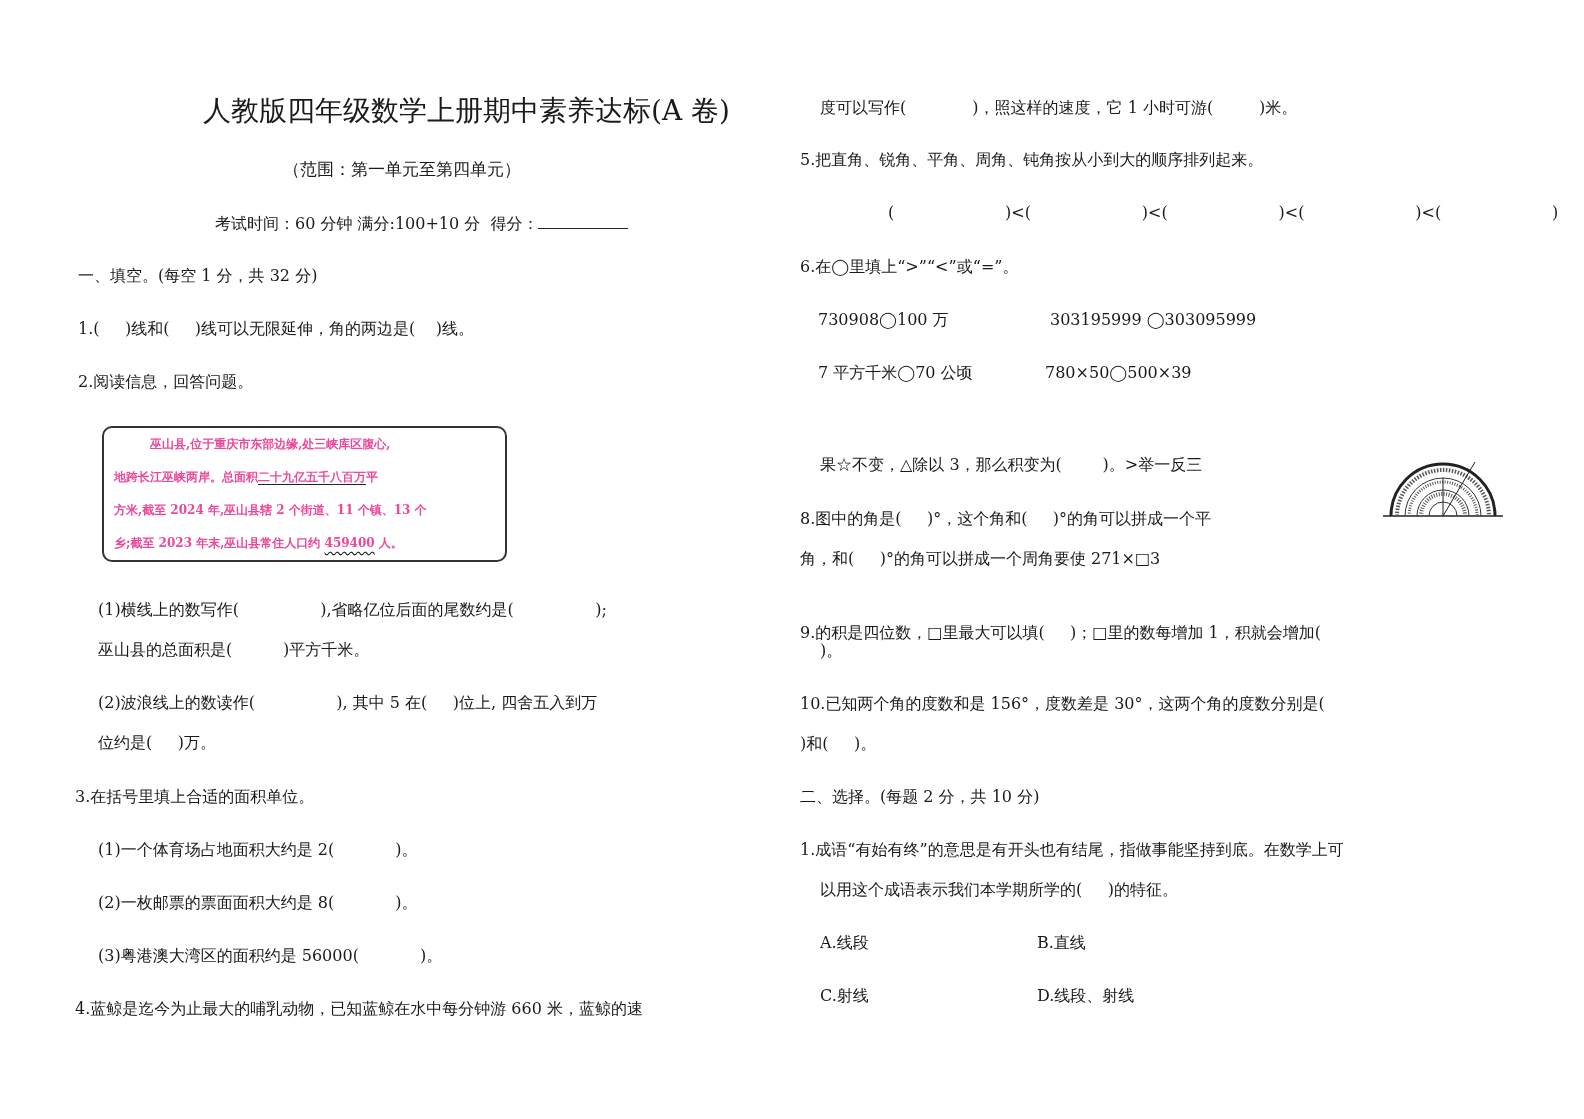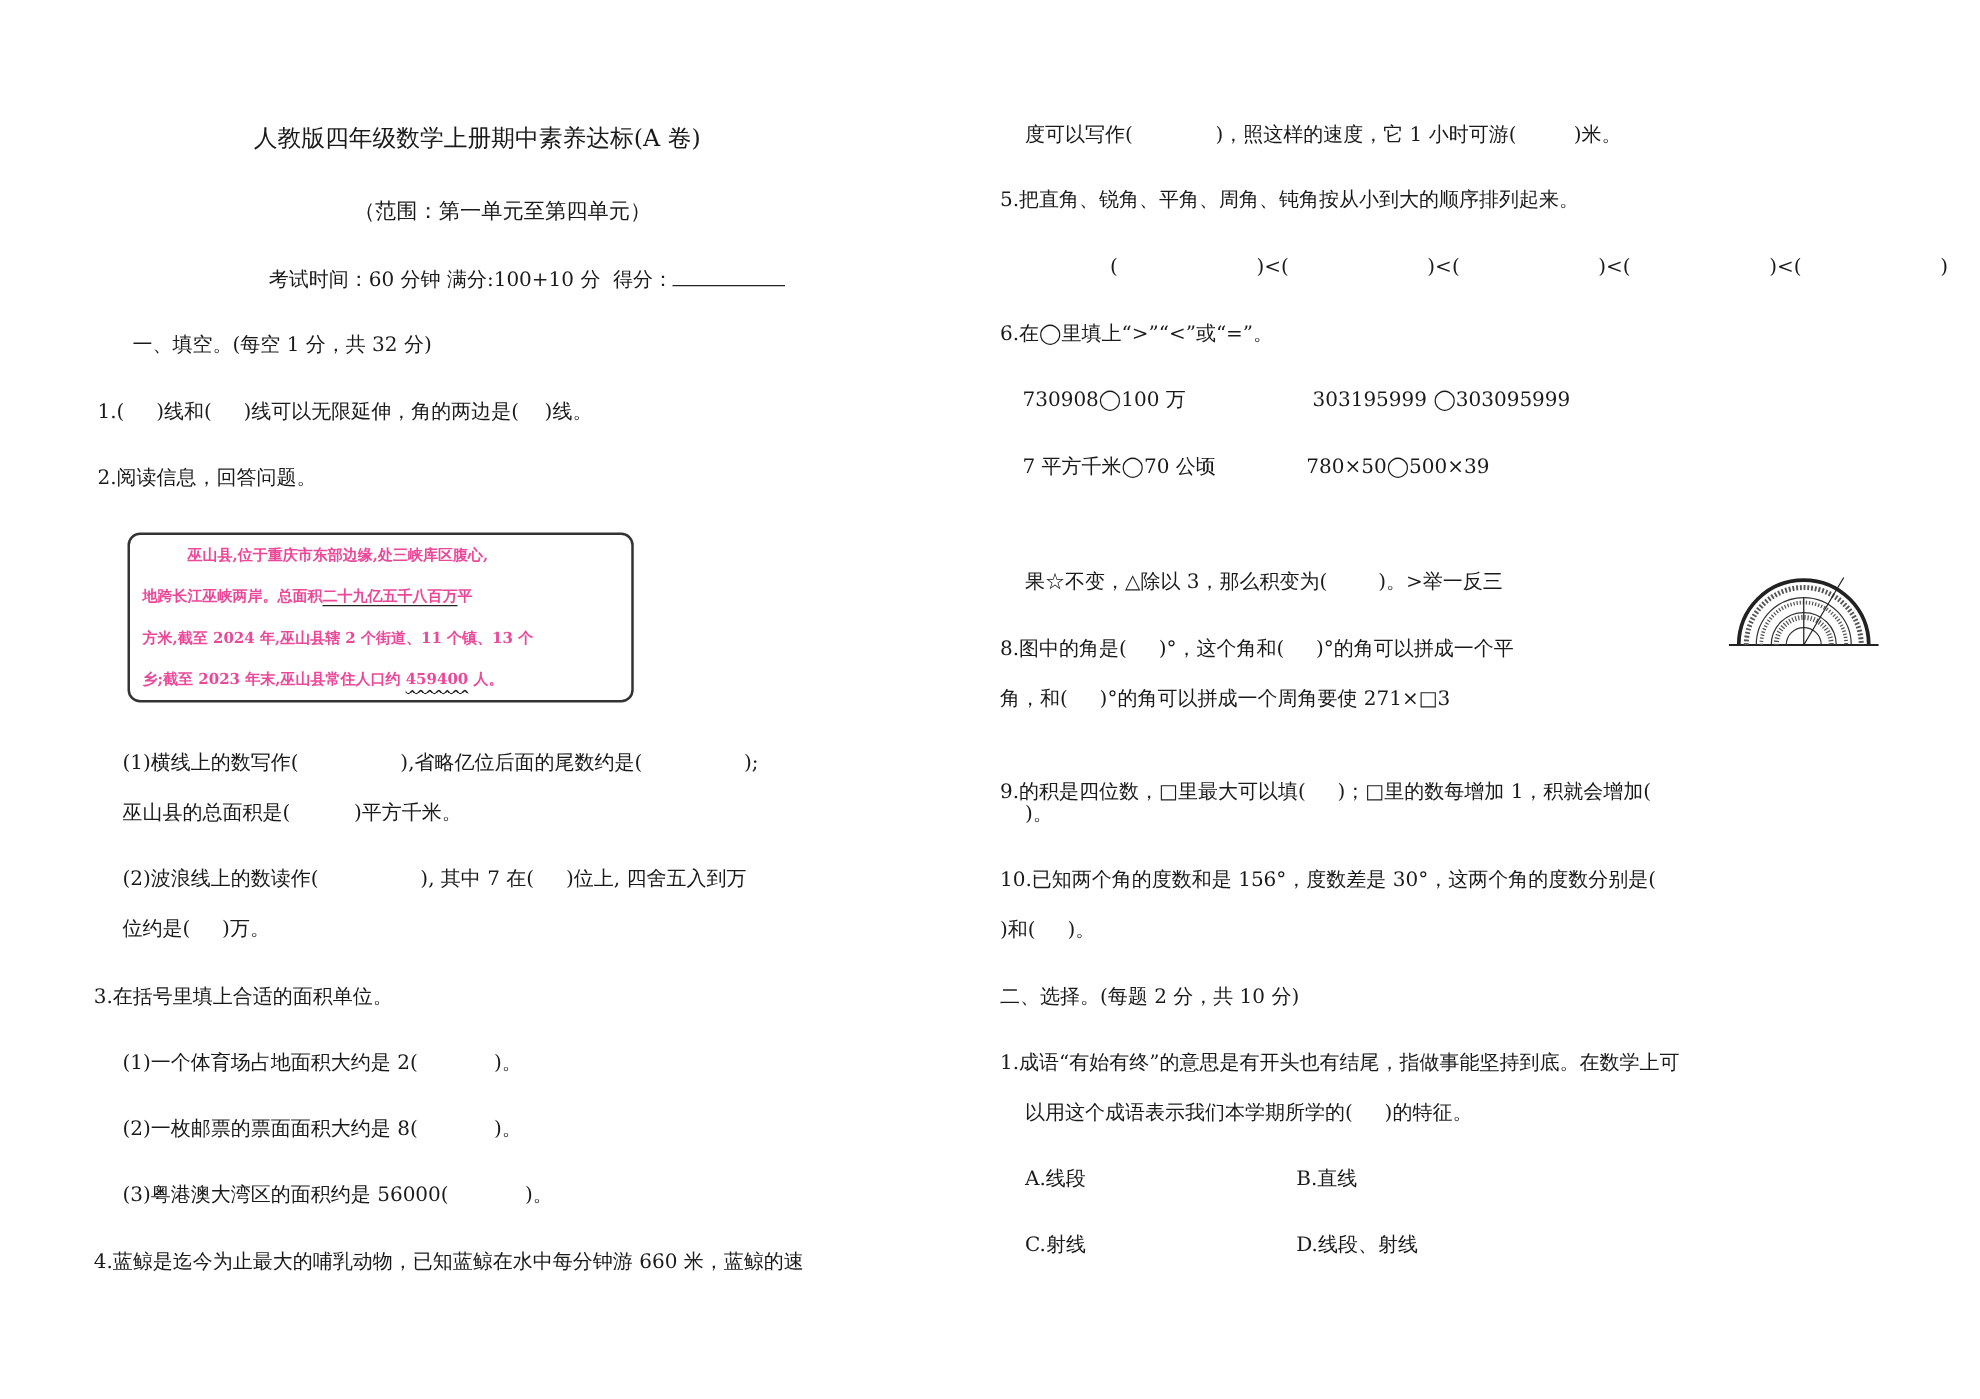--- a/index.html
+++ b/index.html
@@ -3,21 +3,21 @@
 <meta charset="utf-8">
 <style>
   html, body { margin: 0; padding: 0; background: #ffffff; }
   body {
     width: 1584px; height: 1119px; position: relative; overflow: hidden;
     font-family: "DejaVu Serif", "Liberation Serif", serif;
     color: #1a1a1a;
   }
   .page { position: absolute; left: 0; top: 0; width: 1584px; height: 1119px; }
   .t { position: absolute; white-space: pre; font-size: 16px; line-height: 22px; }
-  .title { font-size: 19px; line-height: 26px; }
+  .title { font-size: 28px; line-height: 26px; }
   .sub { font-size: 17px; }
   .underline-blank { display: inline-block; width: 90px; border-bottom: 1px solid #222; height: 14px; vertical-align: baseline; }
 
   
   .infobox {
     position: absolute; left: 102px; top: 426px; width: 405px; height: 136px;
     border: 2px solid #333; border-radius: 10px; box-sizing: border-box;
   }
   .infobox .line { position: absolute; white-space: pre; font-size: 12px; line-height: 20px; font-weight: bold; color: #ec4899; font-family: "DejaVu Serif", serif; }
   .ul { border-bottom: 1.5px solid #222; }
@@ -27,34 +27,34 @@
 </style>
 </head>
 <body>
 
 <div class="page">
 
   <div class="t title" style="left:203px; top:98px;">人教版四年级数学上册期中素养达标(A 卷)</div>
   <div class="t sub" style="left:283px; top:158px;">（范围：第一单元至第四单元）</div>
   <div class="t" style="left:215px; top:213px;"><span>考试时间：60 分钟 满分:100+10 分  得分：</span><span class="underline-blank"></span></div>
 
-  <div class="t" style="left:78px; top:265px;margin-left:28px;">一、填空。(每空 1 分，共 32 分)</div>
+  <div class="t" style="left:78px; top:265px;">一、填空。(每空 1 分，共 32 分)</div>
   <div class="t" style="left:78px; top:318px;">1.(     )线和(     )线可以无限延伸，角的两边是(    )线。</div>
   <div class="t" style="left:78px; top:371px;">2.阅读信息，回答问题。</div>
 
   <div class="infobox">
     <div class="line" style="left:46px; top:6px;">巫山县,位于重庆市东部边缘,处三峡库区腹心,</div>
     <div class="line" style="left:10px; top:39px;"><span>地跨长江巫峡两岸。总面积</span><span class="ul">二十九亿五千八百万</span><span>平</span></div>
     <div class="line" style="left:10px; top:72px;">方米,截至 2024 年,巫山县辖 2 个街道、11 个镇、13 个</div>
     <div class="line" style="left:10px; top:105px;"><span>乡;截至 2023 年末,巫山县常住人口约 </span><span class="wavy">459400</span><span> 人。</span></div>
   </div>
 
   <div class="t" style="left:98px; top:599px;">(1)横线上的数写作(                ),省略亿位后面的尾数约是(                );</div>
   <div class="t" style="left:98px; top:639px;">巫山县的总面积是(          )平方千米。</div>
-  <div class="t" style="left:98px; top:692px;">(2)波浪线上的数读作(                ), 其中 7 在(     )位上, 四舍五入到万</div>
+  <div class="t" style="left:98px; top:692px;">(2)波浪线上的数读作(                ), 其中 5 在(     )位上, 四舍五入到万</div>
   <div class="t" style="left:98px; top:732px;">位约是(     )万。</div>
 
   <div class="t" style="left:75px; top:786px;">3.在括号里填上合适的面积单位。</div>
   <div class="t" style="left:98px; top:839px;">(1)一个体育场占地面积大约是 2(            )。</div>
   <div class="t" style="left:98px; top:892px;">(2)一枚邮票的票面面积大约是 8(            )。</div>
   <div class="t" style="left:98px; top:945px;text-align:center;">(3)粤港澳大湾区的面积约是 56000(            )。</div>
 
   <div class="t" style="left:75px; top:998px;">4.蓝鲸是迄今为止最大的哺乳动物，已知蓝鲸在水中每分钟游 660 米，蓝鲸的速</div>
 
   <div class="t" style="left:820px; top:97px;">度可以写作(             )，照这样的速度，它 1 小时可游(         )米。</div>

